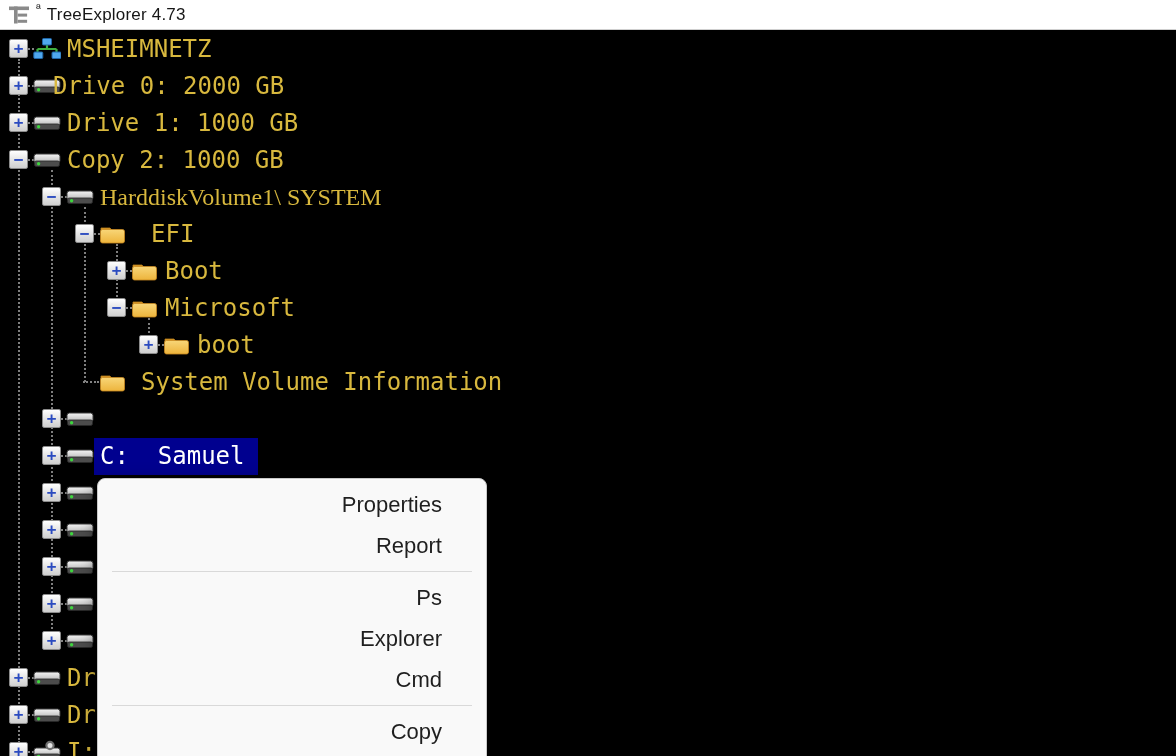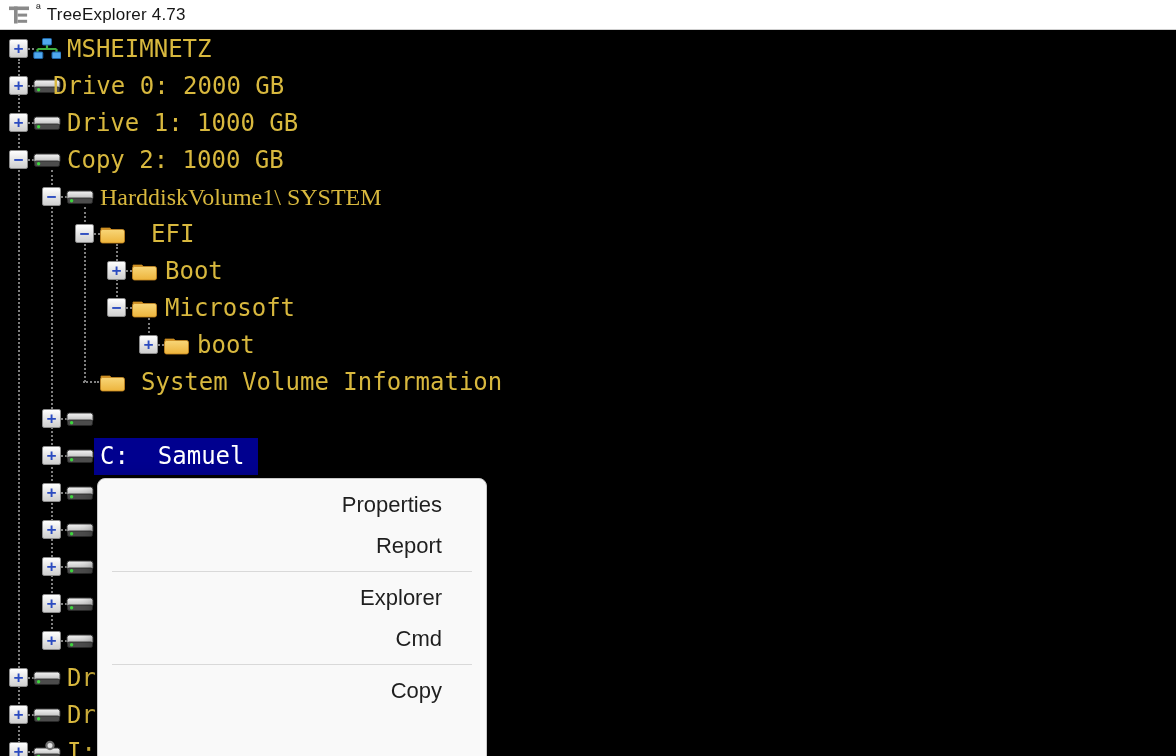--- a/index.html
+++ b/index.html
@@ -321,17 +321,18 @@
         </svg>
       </span>
       <span class="tree-label" style="left: 67px;">I:</span>
     </div>
   </div>
 
 <div class="context-menu" id="menu">
     <div class="menu-item">Properties</div>
     <div class="menu-item">Report</div>
     <div class="menu-sep"></div>
+    <div class="menu-item">Ps</div>
     <div class="menu-item">Explorer</div>
     <div class="menu-item">Cmd</div>
     <div class="menu-sep"></div>
     <div class="menu-item">Copy</div>
   </div>
 
 </body></html>

